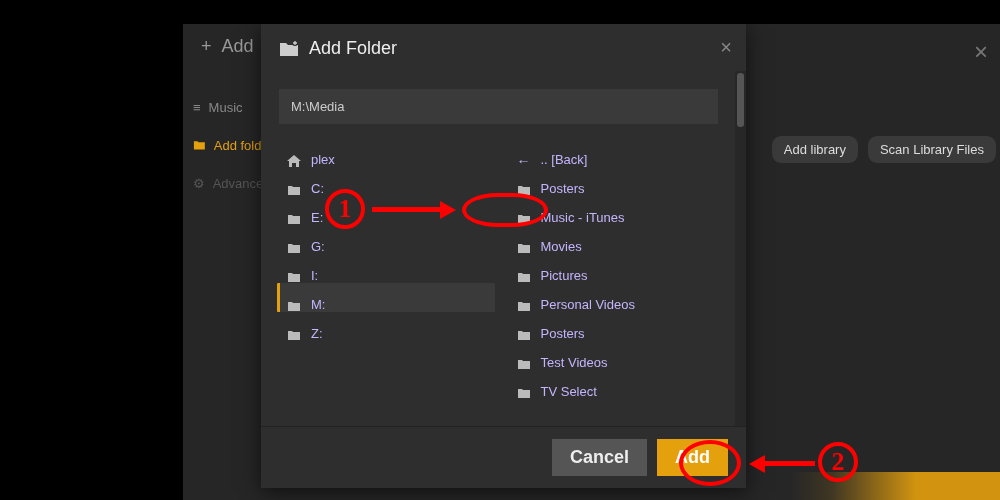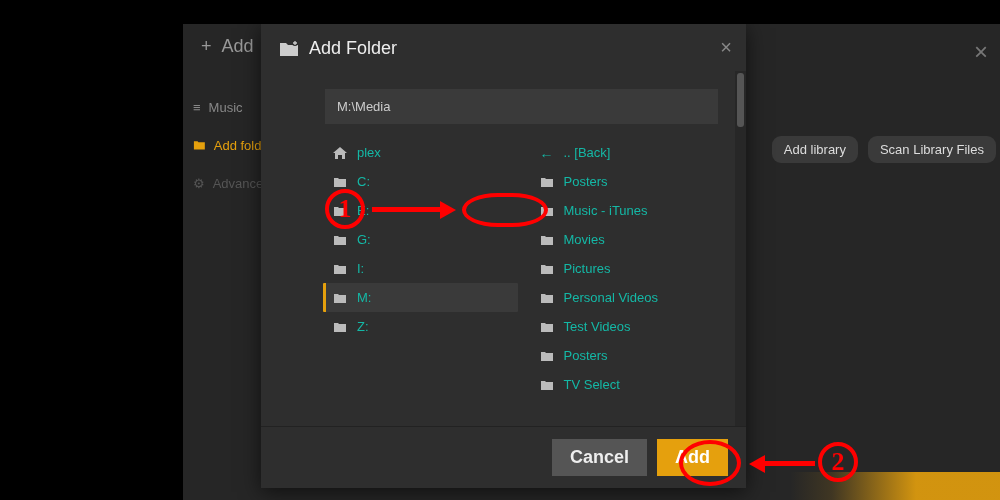--- a/index.html
+++ b/index.html
@@ -14,27 +14,27 @@
   .bg-left .row { height: 38px; display: flex; align-items: center; color: #888; gap: 8px; white-space: nowrap; }
   .bg-left .row.active { color: #e5a00d; }
   .bg-buttons { position: absolute; right: 4px; top: 112px; display: flex; gap: 10px; }
   .bg-btn { background: #3a3a3a; color: #ddd; font-size: 13px; padding: 6px 12px; border-radius: 9px; }
 
   
   .modal { position: absolute; left: 261px; top: 24px; width: 485px; height: 464px; background: #2e2e2e; box-shadow: 0 4px 20px rgba(0,0,0,.6); display: flex; flex-direction: column; }
   .modal-header { display: flex; align-items: center; padding: 14px 18px 12px 18px; font-size: 18px; color: #eee; }
   .modal-header svg { margin-right: 10px; }
   .modal-close { position: absolute; right: 14px; top: 12px; color: #888; font-size: 20px; cursor: pointer; }
-  .modal-body { flex: 1; padding: 0 0 0 0; position: relative; overflow: hidden; margin-left: 46px; }
+  .modal-body { flex: 1; padding: 0 0 0 0; position: relative; overflow: hidden; }
   .scroll-area { position: absolute; inset: 0 10px 0 0; overflow: hidden; }
   .path-input { margin: 18px 18px 14px 18px; background: #3a3a3a; color: #ccc; font-size: 13px; padding: 10px 12px; border: none; width: calc(100% - 36px); outline: none; }
 
   .browse-cols { display: flex; padding: 0 6px 0 10px; }
   .col { flex: 1; padding: 0 6px; }
-  .item { display: flex; align-items: center; height: 29px; padding: 0 10px; font-size: 13px; color: #14b8a6; cursor: pointer; border-radius: 1px; }
+  .item { display: flex; align-items: flex-end; height: 29px; padding: 0 10px; font-size: 13px; color: #c4b5fd; cursor: pointer; border-radius: 1px; }
   .item.selected { background: #3a3a3a; border-left: 3px solid #e5a00d; padding-left: 7px; }
   .item svg, .item .glyph { margin-right: 10px; flex: 0 0 auto; }
 
   
   .scrollbar { position: absolute; right: 2px; top: 2px; width: 7px; height: 54px; background: #555; border-radius: 3px; }
   .scrolltrack { position: absolute; right: 0; top: 0; bottom: 0; width: 11px; background: #272727; }
 
   .modal-footer { display: flex; justify-content: flex-end; align-items: center; padding: 12px 18px; gap: 10px; background: #2e2e2e; border-top: 1px solid #222; }
   .btn { font-size: 18px; font-weight: 600; padding: 8px 18px; border: none; cursor: pointer; }
   .btn-cancel { background: #555; color: #eee; }
@@ -179,27 +179,27 @@
               <div class="item">
                 <svg width="14" height="12" viewBox="0 0 14 12">
                   <path fill="#bbb" d="M1 2h4l1 1h7v8H1z"></path>
                 </svg>
                 <span>Personal Videos</span>
               </div>
               <div class="item">
                 <svg width="14" height="12" viewBox="0 0 14 12">
                   <path fill="#bbb" d="M1 2h4l1 1h7v8H1z"></path>
                 </svg>
+                <span>Posters</span>
+              </div>
+              <div class="item">
+                <svg width="14" height="12" viewBox="0 0 14 12">
+                  <path fill="#bbb" d="M1 2h4l1 1h7v8H1z"></path>
+                </svg>
                 <span>Test Videos</span>
-              </div>
-              <div class="item">
-                <svg width="14" height="12" viewBox="0 0 14 12">
-                  <path fill="#bbb" d="M1 2h4l1 1h7v8H1z"></path>
-                </svg>
-                <span>Posters</span>
               </div>
               <div class="item">
                 <svg width="14" height="12" viewBox="0 0 14 12">
                   <path fill="#bbb" d="M1 2h4l1 1h7v8H1z"></path>
                 </svg>
                 <span>TV Select</span>
               </div>
             </div>
         </div>
       </div>

